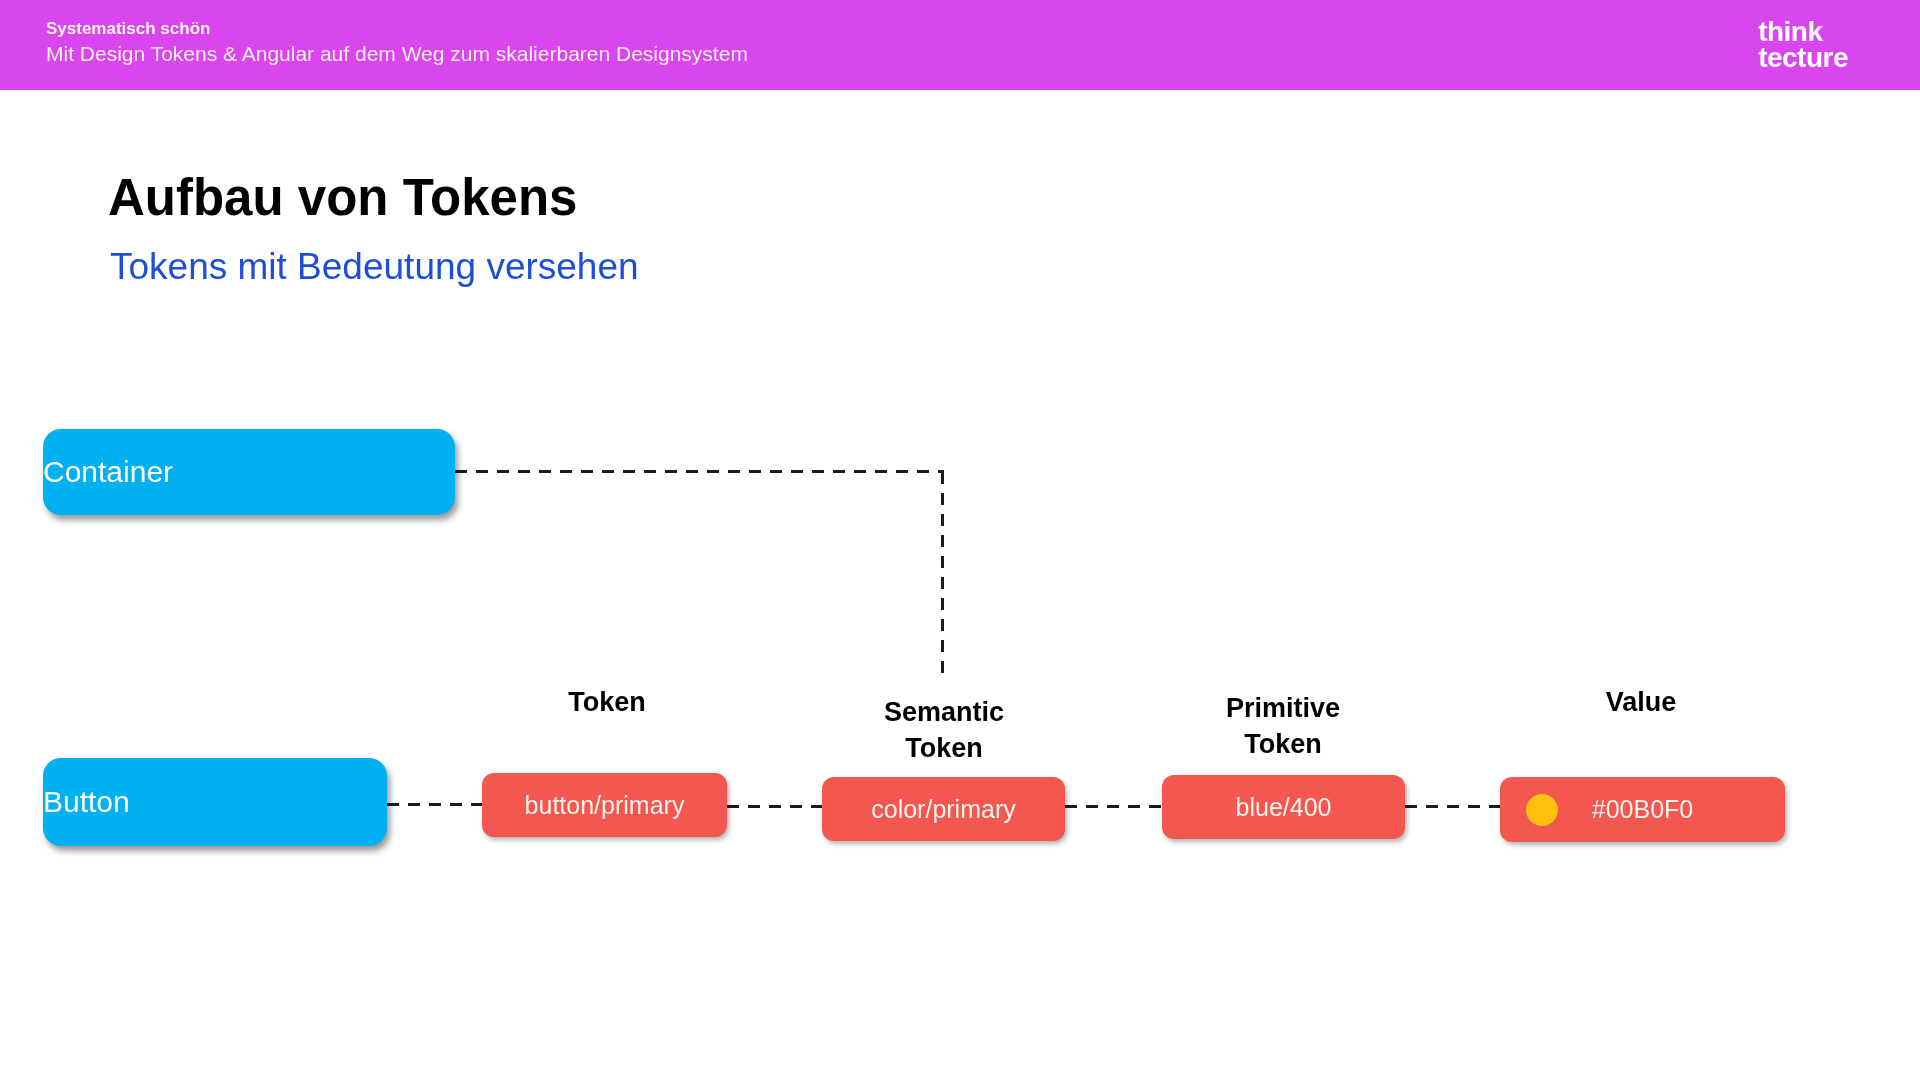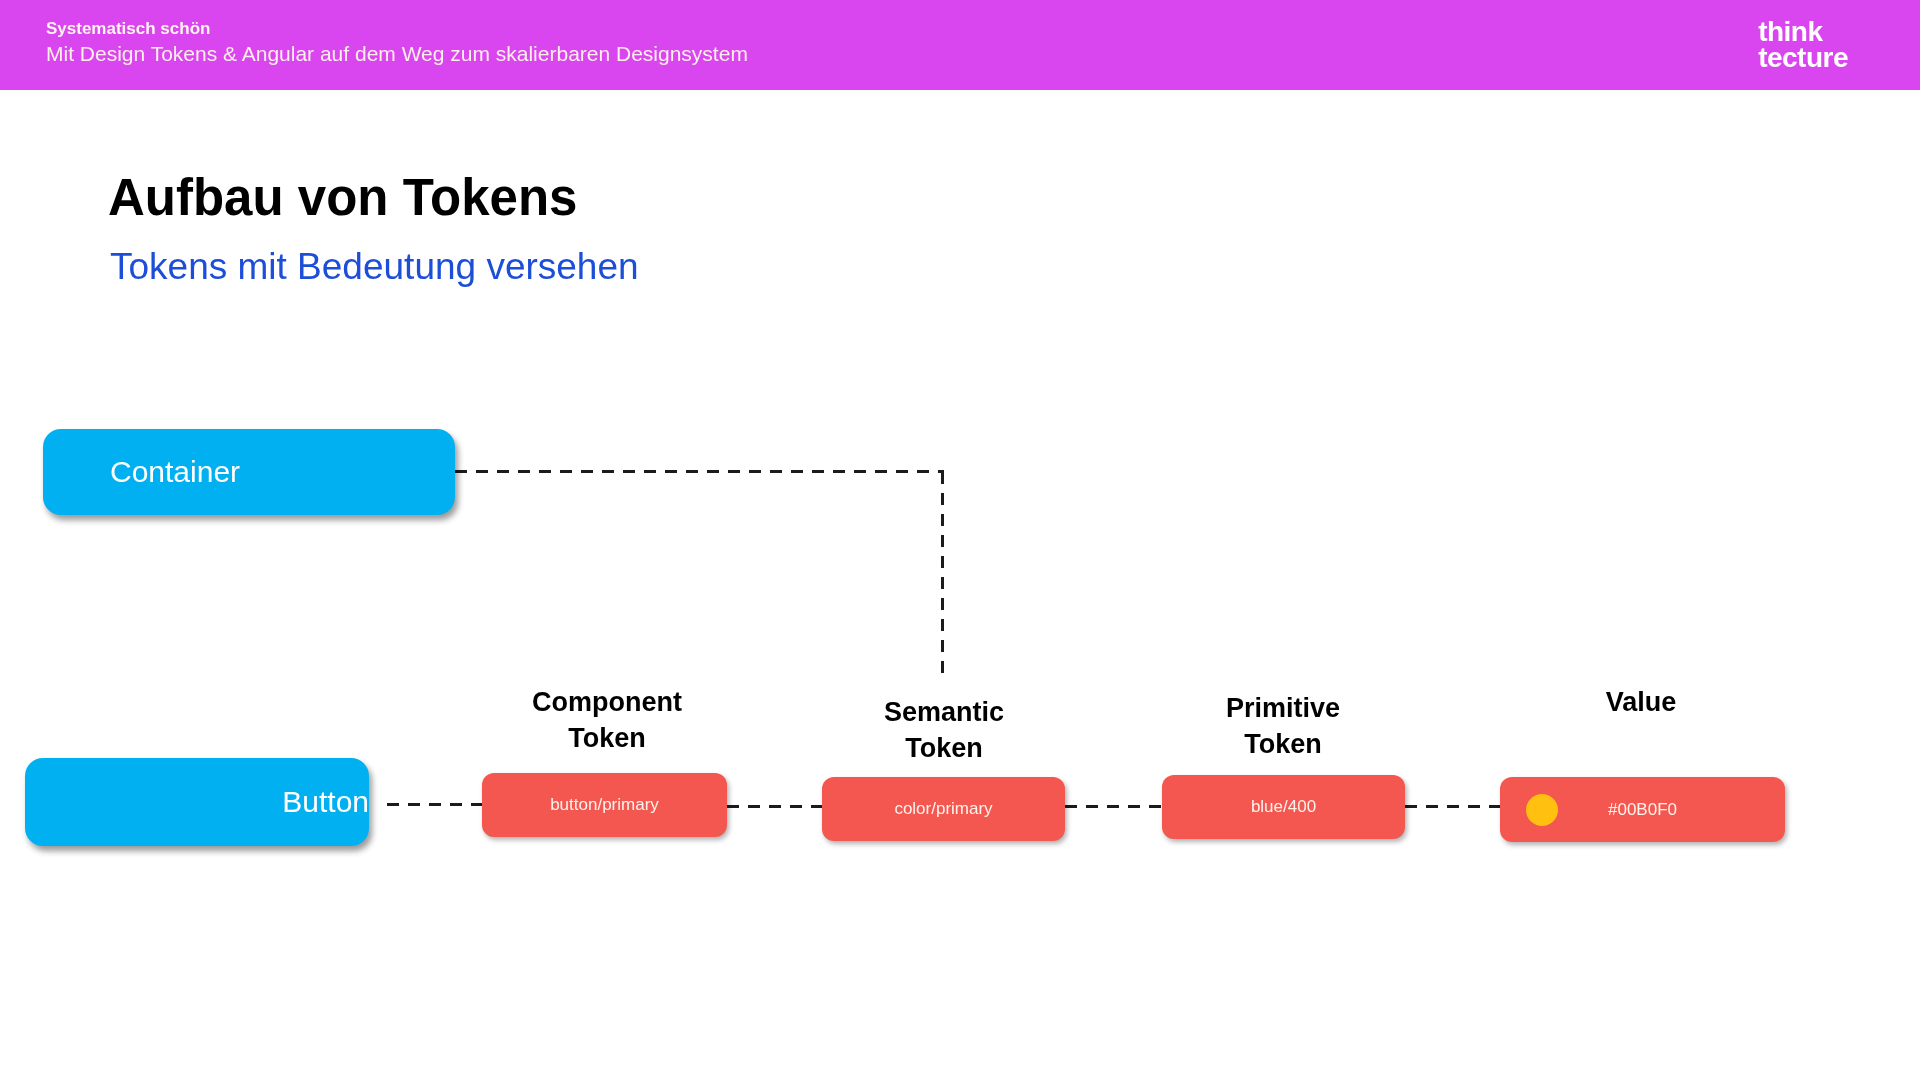--- a/index.html
+++ b/index.html
@@ -39,28 +39,28 @@
 
   
   .blue-node {
     position: absolute;
     background: #00B0F0;
     border-radius: 18px;
     color: #ffffff; font-size: 30px;
     display: flex; align-items: center;
     box-shadow: 3px 5px 6px rgba(0,0,0,0.40);
   }
-  .node-container { left: 43px; top: 429px; width: 412px; height: 86px; padding-left: 67px; }
-  .node-button    { left: 25px; top: 758px; width: 344px; height: 88px; justify-content: flex-end; }
+  .node-container { left: 43px; top: 429px; width: 412px; height: 86px; }
+  .node-button    { left: 43px; top: 758px; width: 344px; height: 88px; justify-content: flex-start; }
 
   .red-node {
     position: absolute; height: 64px;
     background: #F4574F;
     border-radius: 12px;
-    color: #FDF3ED; font-size: 17px;
+    color: #FDF3ED; font-size: 25px;
     display: flex; align-items: center; justify-content: center;
     box-shadow: 2px 3px 5px rgba(0,0,0,0.30);
   }
   .node-component { left: 482px;  top: 773px; width: 245px; }
   .node-semantic  { left: 822px;  top: 777px; width: 243px; }
   .node-primitive { left: 1162px; top: 775px; width: 243px; }
   .node-value     { left: 1500px; top: 777px; width: 285px; height: 65px; text-align: center; }
   .swatch {
     position: absolute; left: 26px; top: 50%;
     width: 32px; height: 32px; margin-top: -16px;
@@ -114,21 +114,20 @@
 <div class="slide-subtitle">Tokens mit Bedeutung versehen</div>
 
 <div class="dash-h conn-container-h"></div>
 <div class="dash-v conn-container-v"></div>
 <div class="dash-h conn-1"></div>
 <div class="dash-h conn-2"></div>
 <div class="dash-h conn-3"></div>
 <div class="dash-h conn-4"></div>
 
 <div class="col-label label-component">
-  <div>Component</div>
   <div>Token</div>
 </div>
 <div class="col-label label-semantic">
   <div>Semantic</div>
   <div>Token</div>
 </div>
 <div class="col-label label-primitive">
   <div>Primitive</div>
   <div>Token</div>
 </div>

